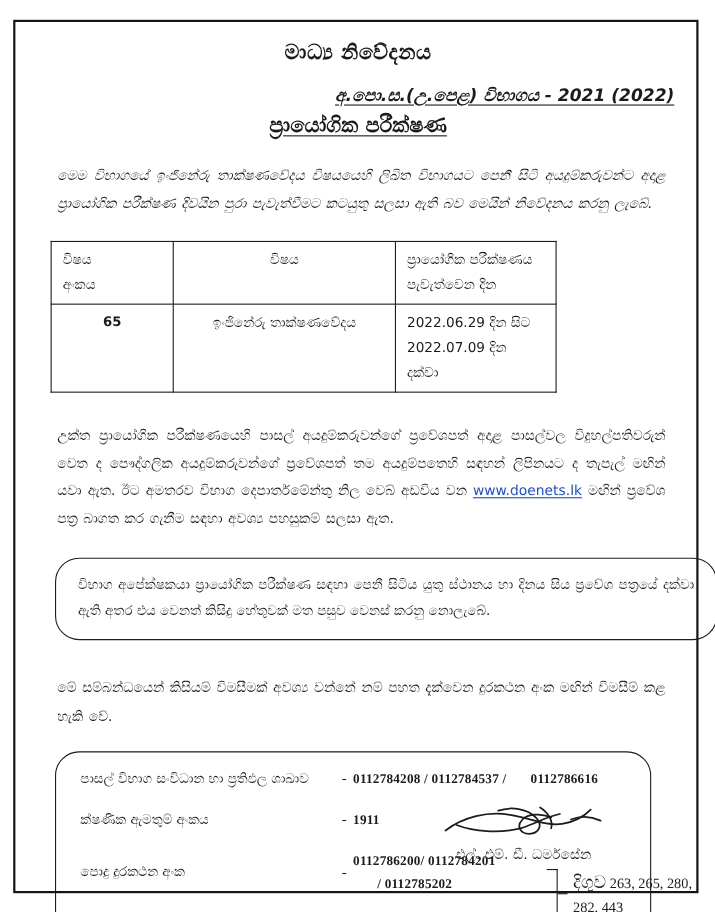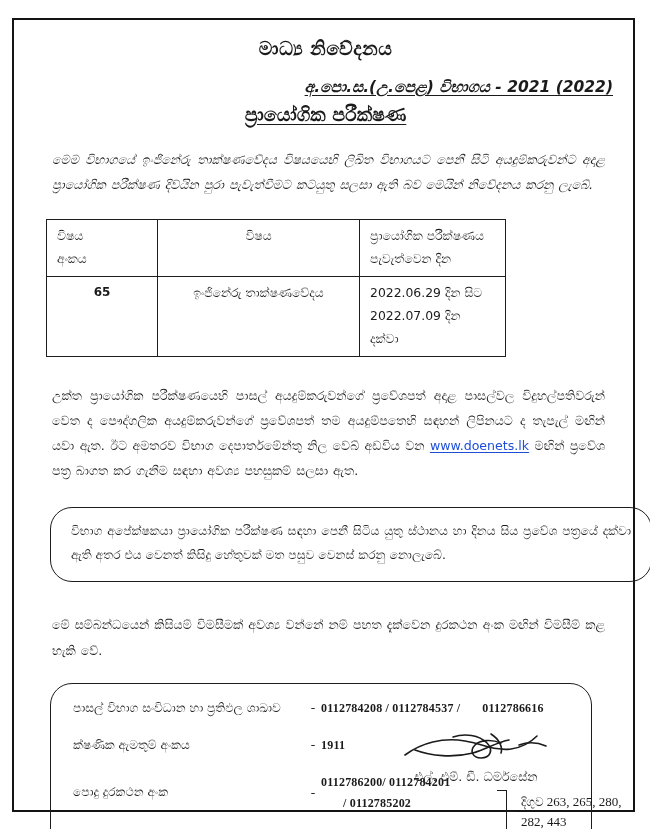--- a/index.html
+++ b/index.html
@@ -206,21 +206,21 @@
     background: #1d1d1d;
     margin-top: 0px;
   }
   .ext-text {
     font-family: "Liberation Serif", serif;
     font-size: 13px;
     line-height: 1.55;
     margin-left: 5px;
     white-space: nowrap;
   }
-  .ext-text .si { font-family: "DejaVu Sans", sans-serif; font-size: 12px; }
+  .ext-text .si { font-family: "DejaVu Sans", sans-serif; font-size: 16px; }
 
   
   .signature-block {
     position: absolute;
     right: 36px;
     bottom: 26px;
     text-align: center;
     width: 250px;
   }
   .sig-mark {

